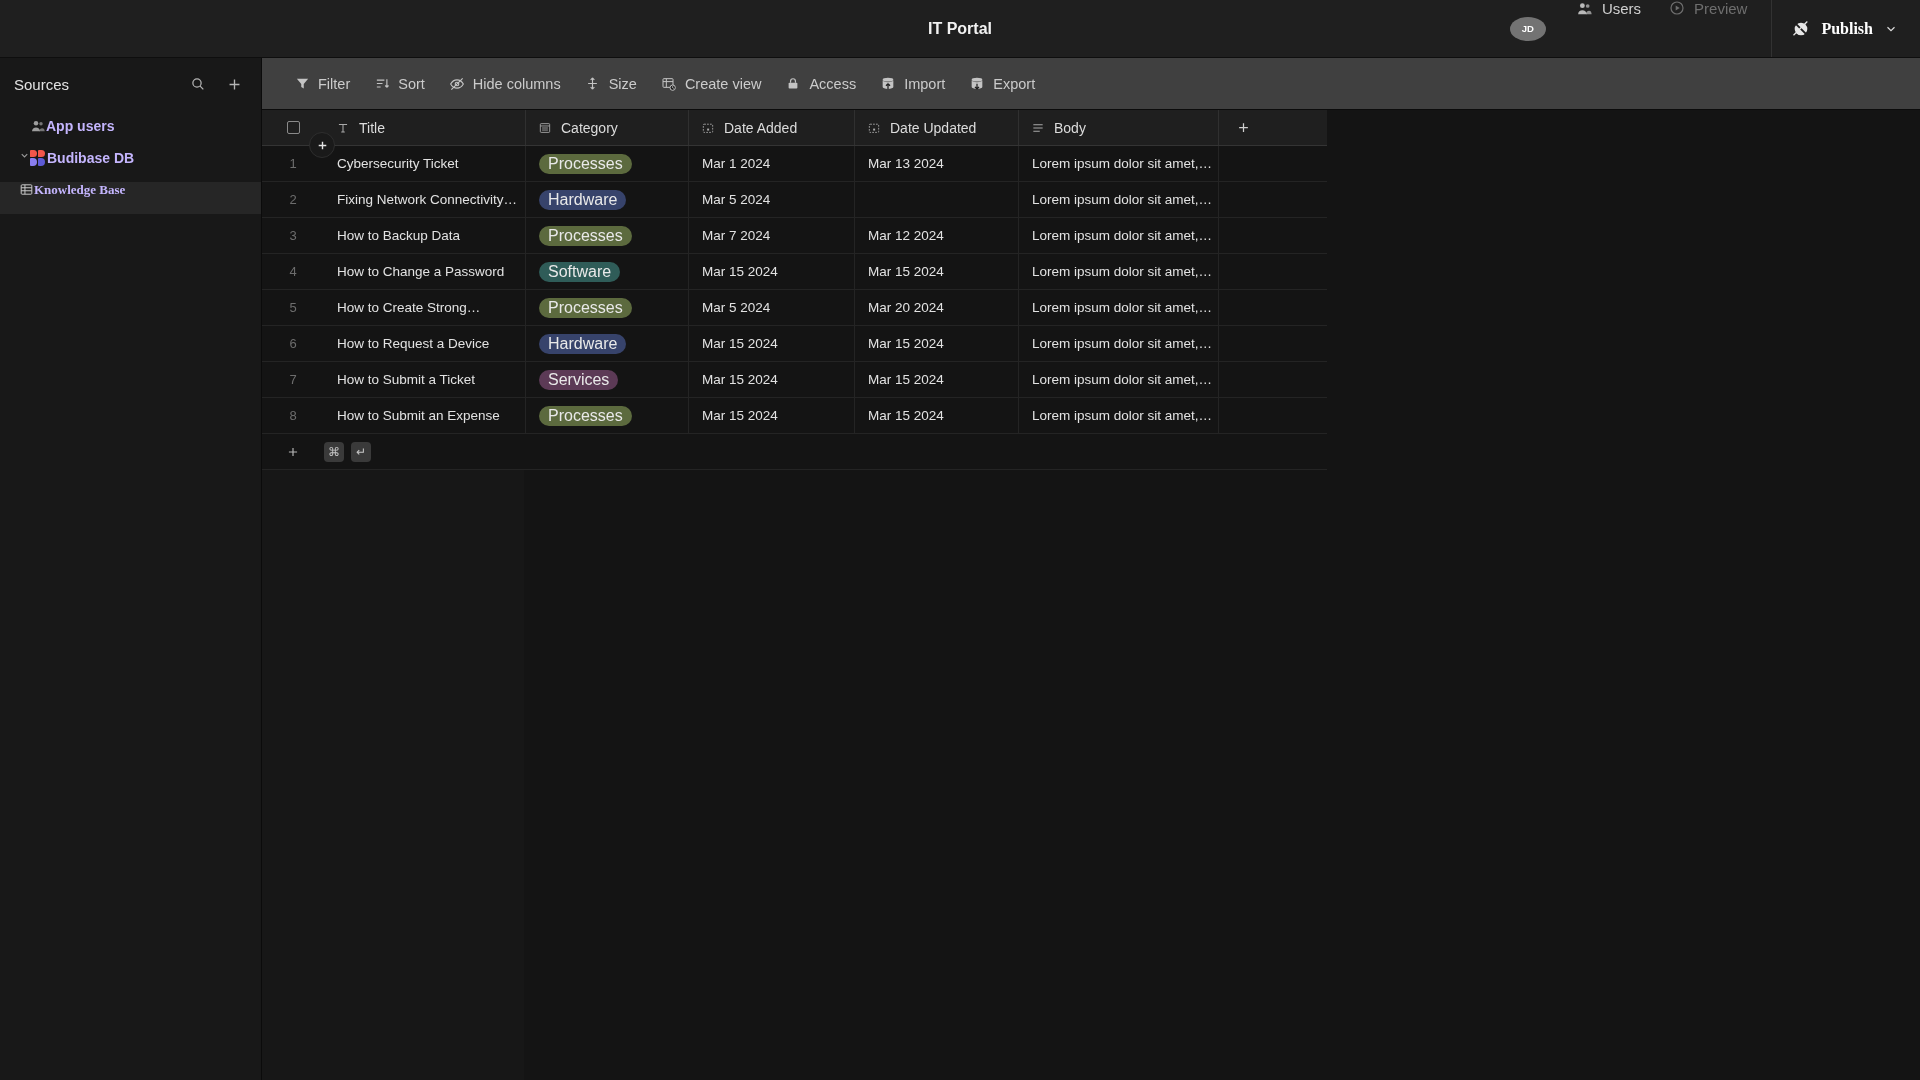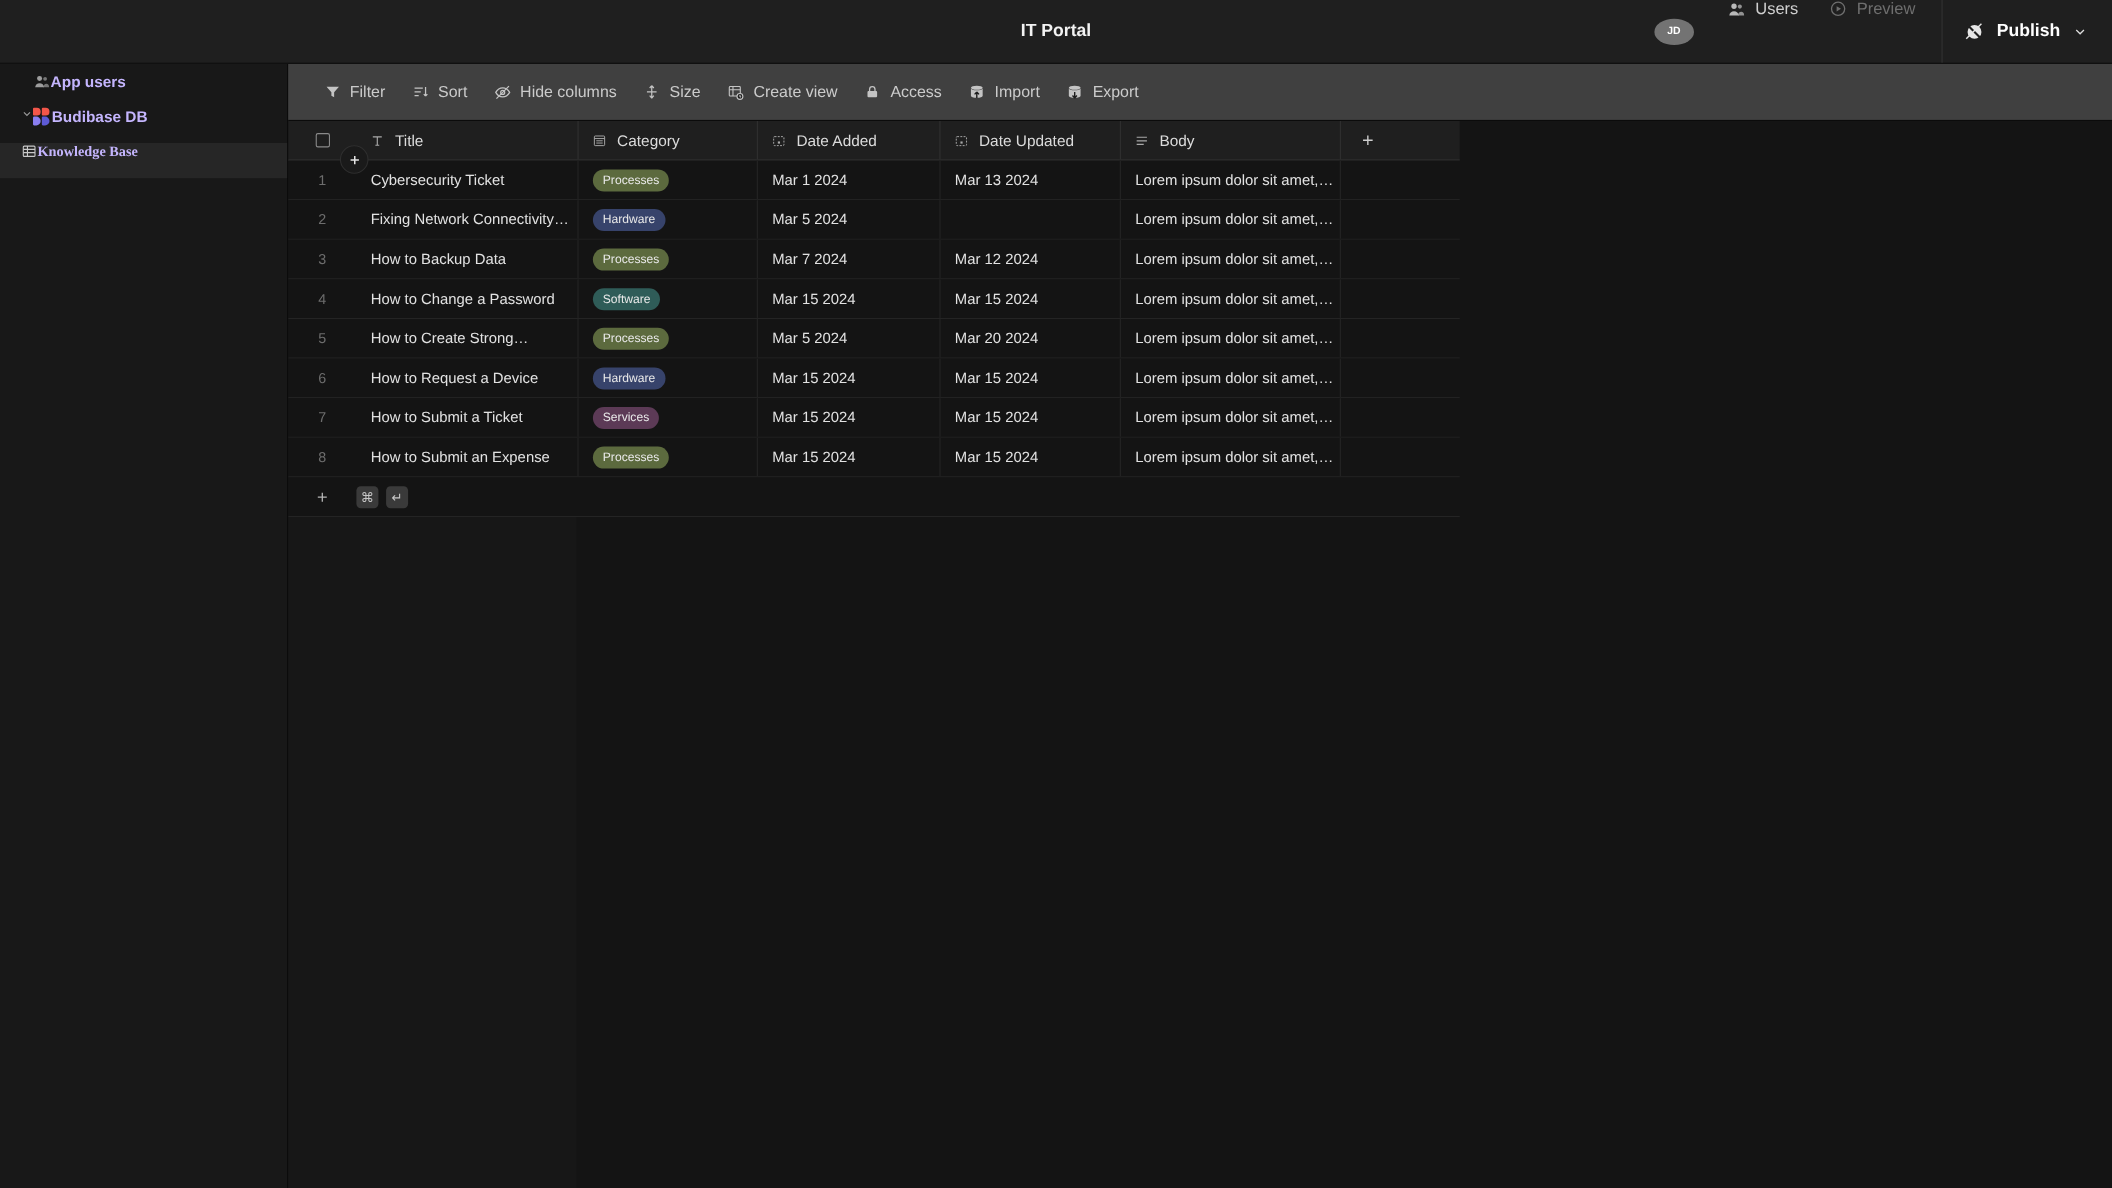--- a/index.html
+++ b/index.html
@@ -57,21 +57,21 @@
     display: flex; align-items: flex-start; gap: 9px;
     font-size: 15px; color: #cfcfcf; cursor: pointer;
     padding: 0 14px; height: 57px;
   }
   .tb-action.dim { color: #6e6e6e; }
   .publish-wrap {
     display: flex; align-items: center; height: 57px;
     border-left: 1px solid #323232; margin-left: 10px;
     padding: 0 22px 0 20px; gap: 11px; cursor: pointer;
   }
-  .publish-label { font-size: 16px; font-weight: bold; color: #fff; }
+  .publish-label { font-size: 16px; font-weight: bold; color: #fff; font-family: Liberation Serif, serif; }
 
   
   .body { flex: 1; display: flex; min-height: 0; }
 
   
   .sidebar {
     width: 262px; flex: 0 0 262px;
     background: #181818;
     border-right: 1px solid #0b0b0b;
     display: flex; flex-direction: column;
@@ -153,21 +153,21 @@
     font-size: 13.5px; color: #e2e2e2;
     overflow: hidden; white-space: nowrap;
   }
   .cell.gutter {
     width: 62px; padding-left: 0; justify-content: center;
     color: #6d6d6d; font-size: 13px; border-right: none;
   }
   .badge {
     display: inline-flex; align-items: center;
     height: 20px; padding: 0 9px; border-radius: 10px;
-    font-size: 11px; color: #e9e9e9; white-space: nowrap;
+    font-size: 16px; color: #e9e9e9; white-space: nowrap;
   }
   .addrow {
     display: flex; align-items: center; height: 36px;
     border-bottom: 1px solid #242424;
     background: #141414;
   }
   .addrow .plus-g { width: 62px; display: flex; align-items: center; justify-content: center; cursor: pointer; }
   .kbd {
     width: 20px; height: 20px; border-radius: 4px; background: #3a3a3a;
     display: flex; align-items: center; justify-content: center;
@@ -222,20 +222,36 @@
         <svg width="14" height="14" viewBox="0 0 24 24" fill="none" stroke="#dcdcdc" stroke-width="2">
           <path d="M6 9l6 6 6-6"></path>
         </svg>
       </div>
     </div>
   </div>
 
   <div class="body">
 
     <div class="sidebar">
+      <div class="sidebar-head">
+        <div class="sidebar-title">Sources</div>
+        <div class="sidebar-head-icons">
+          <div class="sb-icon">
+            <svg width="16" height="16" viewBox="0 0 24 24" fill="none" stroke="#b4b4b4" stroke-width="1.9">
+              <circle cx="10.5" cy="10.5" r="6.2"></circle>
+                <path d="M15.2 15.2L20 20"></path>
+            </svg>
+          </div>
+          <div class="sb-icon">
+            <svg width="17" height="17" viewBox="0 0 24 24" fill="none" stroke="#b4b4b4" stroke-width="1.9">
+              <path d="M12 5v14M5 12h14"></path>
+            </svg>
+          </div>
+        </div>
+      </div>
 
       <div class="src-list">
         <div class="src-item">
           <span class="chev"></span>
           <svg width="16" height="16" viewBox="0 0 24 24" fill="#9d9d9d">
             <circle cx="9" cy="8" r="3.4"></circle>
               <path d="M3 20c0-3.4 2.8-5.6 6-5.6s6 2.2 6 5.6z"></path>
             <circle cx="16.5" cy="8.5" r="2.6" opacity=".7"></circle>
               <path d="M14 20c0-2.9 2-4.8 4.4-4.8 2.1 0 3.6 1.6 3.6 4.8z" opacity=".7"></path>
           </svg>

